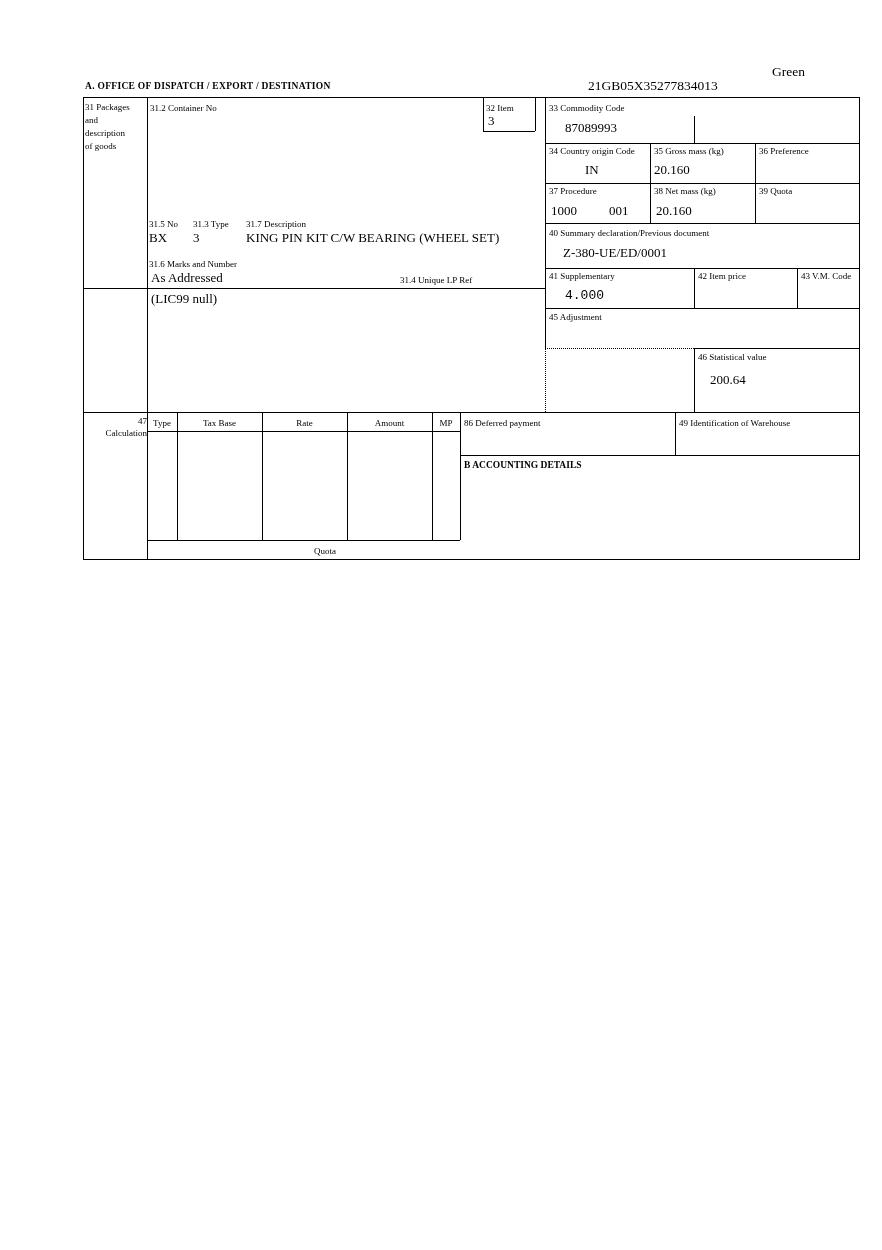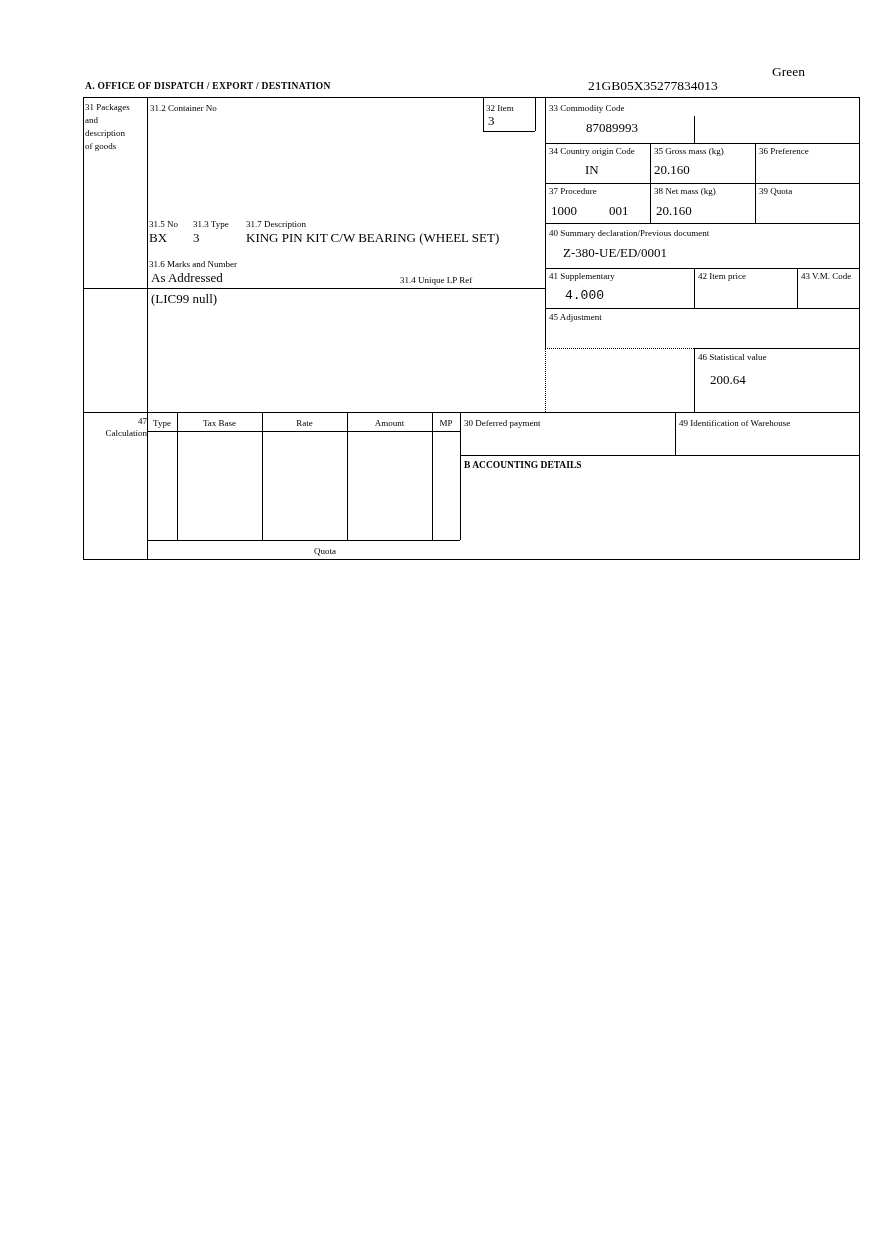--- a/index.html
+++ b/index.html
@@ -71,21 +71,21 @@
   <div class="val" style="left:193px; top:230px;">3</div>
   <div class="val" style="left:246px; top:230px;">KING PIN KIT C/W BEARING (WHEEL SET)</div>
   <div class="lbl" style="left:149px; top:259px;">31.6 Marks and Number</div>
   <div class="lbl" style="left:400px; top:259px;margin-top:16px;">31.4 Unique LP Ref</div>
   <div class="val" style="left:151px; top:270px;">As Addressed</div>
 
   <div class="lbl" style="left:486px; top:103px;">32 Item</div>
   <div class="val" style="left:488px; top:113px;">3</div>
 
   <div class="lbl" style="left:549px; top:103px;">33 Commodity Code</div>
-  <div class="val" style="left:586px; top:120px;font-family:Liberation Serif, serif;">87089993</div>
+  <div class="val" style="left:565px; top:120px;font-family:Liberation Serif, serif;">87089993</div>
 
   <div class="lbl" style="left:549px; top:146px;">34 Country origin Code</div>
   <div class="val" style="left:549px; top:162px;margin-left:36px;">IN</div>
   <div class="lbl" style="left:654px; top:146px;">35 Gross mass (kg)</div>
   <div class="val" style="left:654px; top:162px;">20.160</div>
   <div class="lbl" style="left:759px; top:146px;">36 Preference</div>
 
   <div class="lbl" style="left:549px; top:186px;">37 Procedure</div>
   <div class="val" style="left:551px; top:203px;">1000</div>
   <div class="val" style="left:609px; top:203px;">001</div>
@@ -110,18 +110,18 @@
 
   <div class="side" style="left:85px; top:415px; width:62px; line-height:12px;text-align:right;">47
 Calculation</div>
   <div class="lbl ctr" style="left:147px; top:418px; width:30px;">Type</div>
   <div class="lbl ctr" style="left:177px; top:418px; width:85px;">Tax Base</div>
   <div class="lbl ctr" style="left:262px; top:418px; width:85px;">Rate</div>
   <div class="lbl ctr" style="left:347px; top:418px; width:85px;">Amount</div>
   <div class="lbl ctr" style="left:432px; top:418px; width:28px;">MP</div>
   <div class="lbl ctr" style="left:285px; top:546px; width:80px;">Quota</div>
 
-  <div class="lbl" style="left:464px; top:418px;">30 Deferred payment</div>
+  <div class="lbl" style="left:464px; top:418px;">86 Deferred payment</div>
   <div class="lbl" style="left:679px; top:418px;">49 Identification of Warehouse</div>
 
   <div class="lbl bold" style="left:464px; top:460px; font-size:9.5px;">B ACCOUNTING DETAILS</div>
 
 </div>
 
 </body></html>

